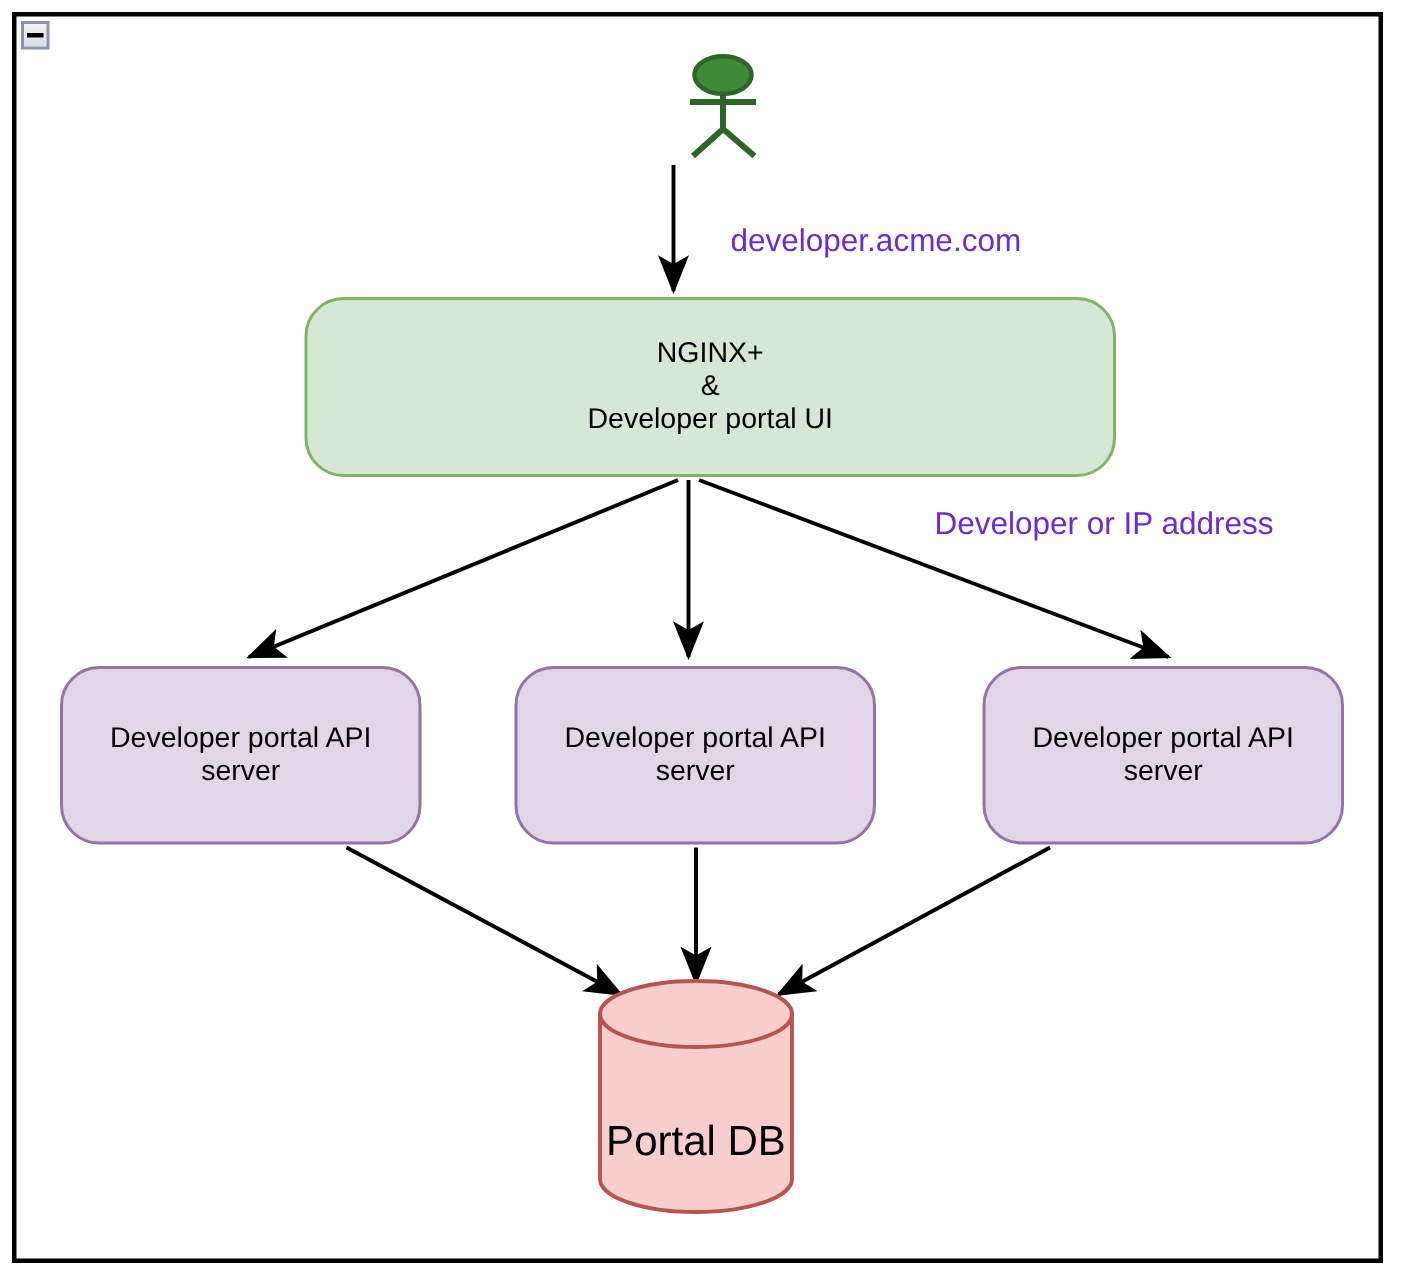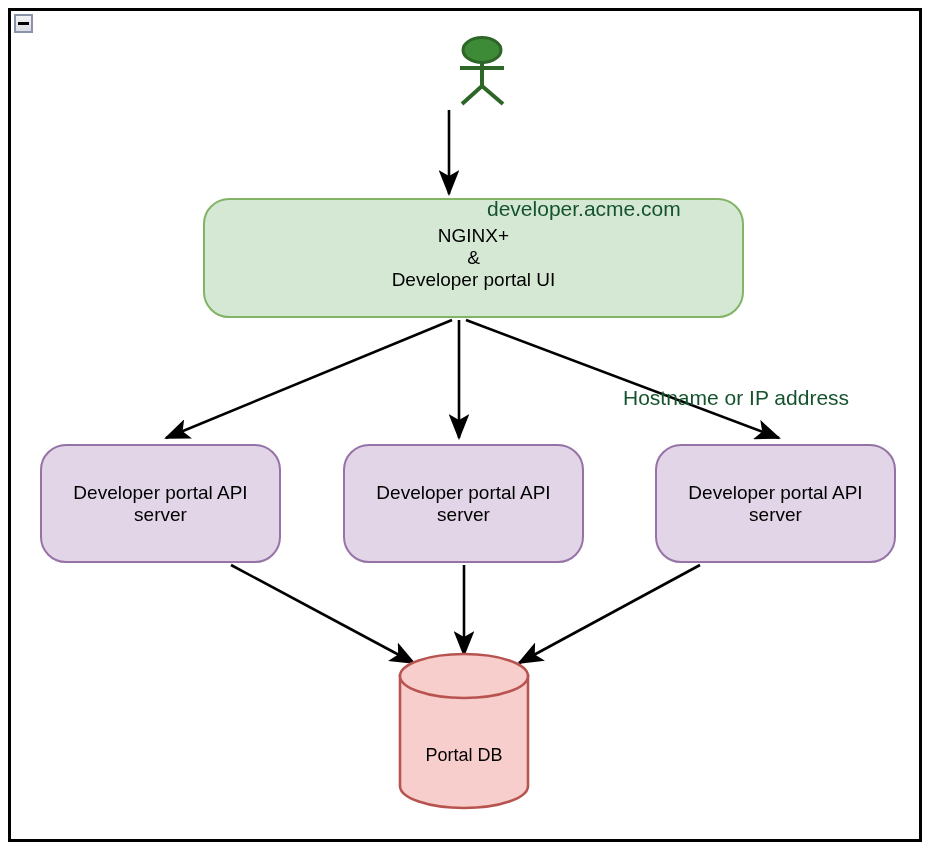--- a/index.html
+++ b/index.html
@@ -84,40 +84,39 @@
     background: #e1d5e7;
     border: 2px solid #9673a6;
     top: 444px;
   }
   #node-api-1 { left: 40px; }
   #node-api-2 { left: 343px; }
   #node-api-3 { left: 655px; }
   .edge-label {
     position: absolute;
     font-size: 21px;
-    color: #14532d;
+    color: #6d28d9;
     white-space: nowrap;
     pointer-events: none;
-    margin-top: 48px;
   }
   #label-developer-acme {
     left: 487px;
     top: 149px;
   }
   #label-hostname-ip {
     left: 623px;
     top: 338px;
   }
   #db-text {
     position: absolute;
     left: 400px;
     top: 745px;
     width: 128px;
     text-align: center;
-    font-size: 18px;
+    font-size: 28px;
     color: #000000;
     pointer-events: none;
   }
   .hit-region {
     position: absolute;
     cursor: pointer;
   }
   #node-db-hit {
     left: 398px;
     top: 654px;
@@ -198,15 +197,15 @@
 server</span>
   </div>
 
   <div id="node-db-hit" class="hit-region"></div>
   <div id="db-text">Portal DB</div>
 
   <div id="node-actor-hit" class="hit-region"></div>
 
   <div class="edge-label" id="label-developer-acme">developer.acme.com</div>
 
-  <div class="edge-label" id="label-hostname-ip">Hostname or IP address</div>
+  <div class="edge-label" id="label-hostname-ip">Developer or IP address</div>
 
 </div>
 
 </body></html>

